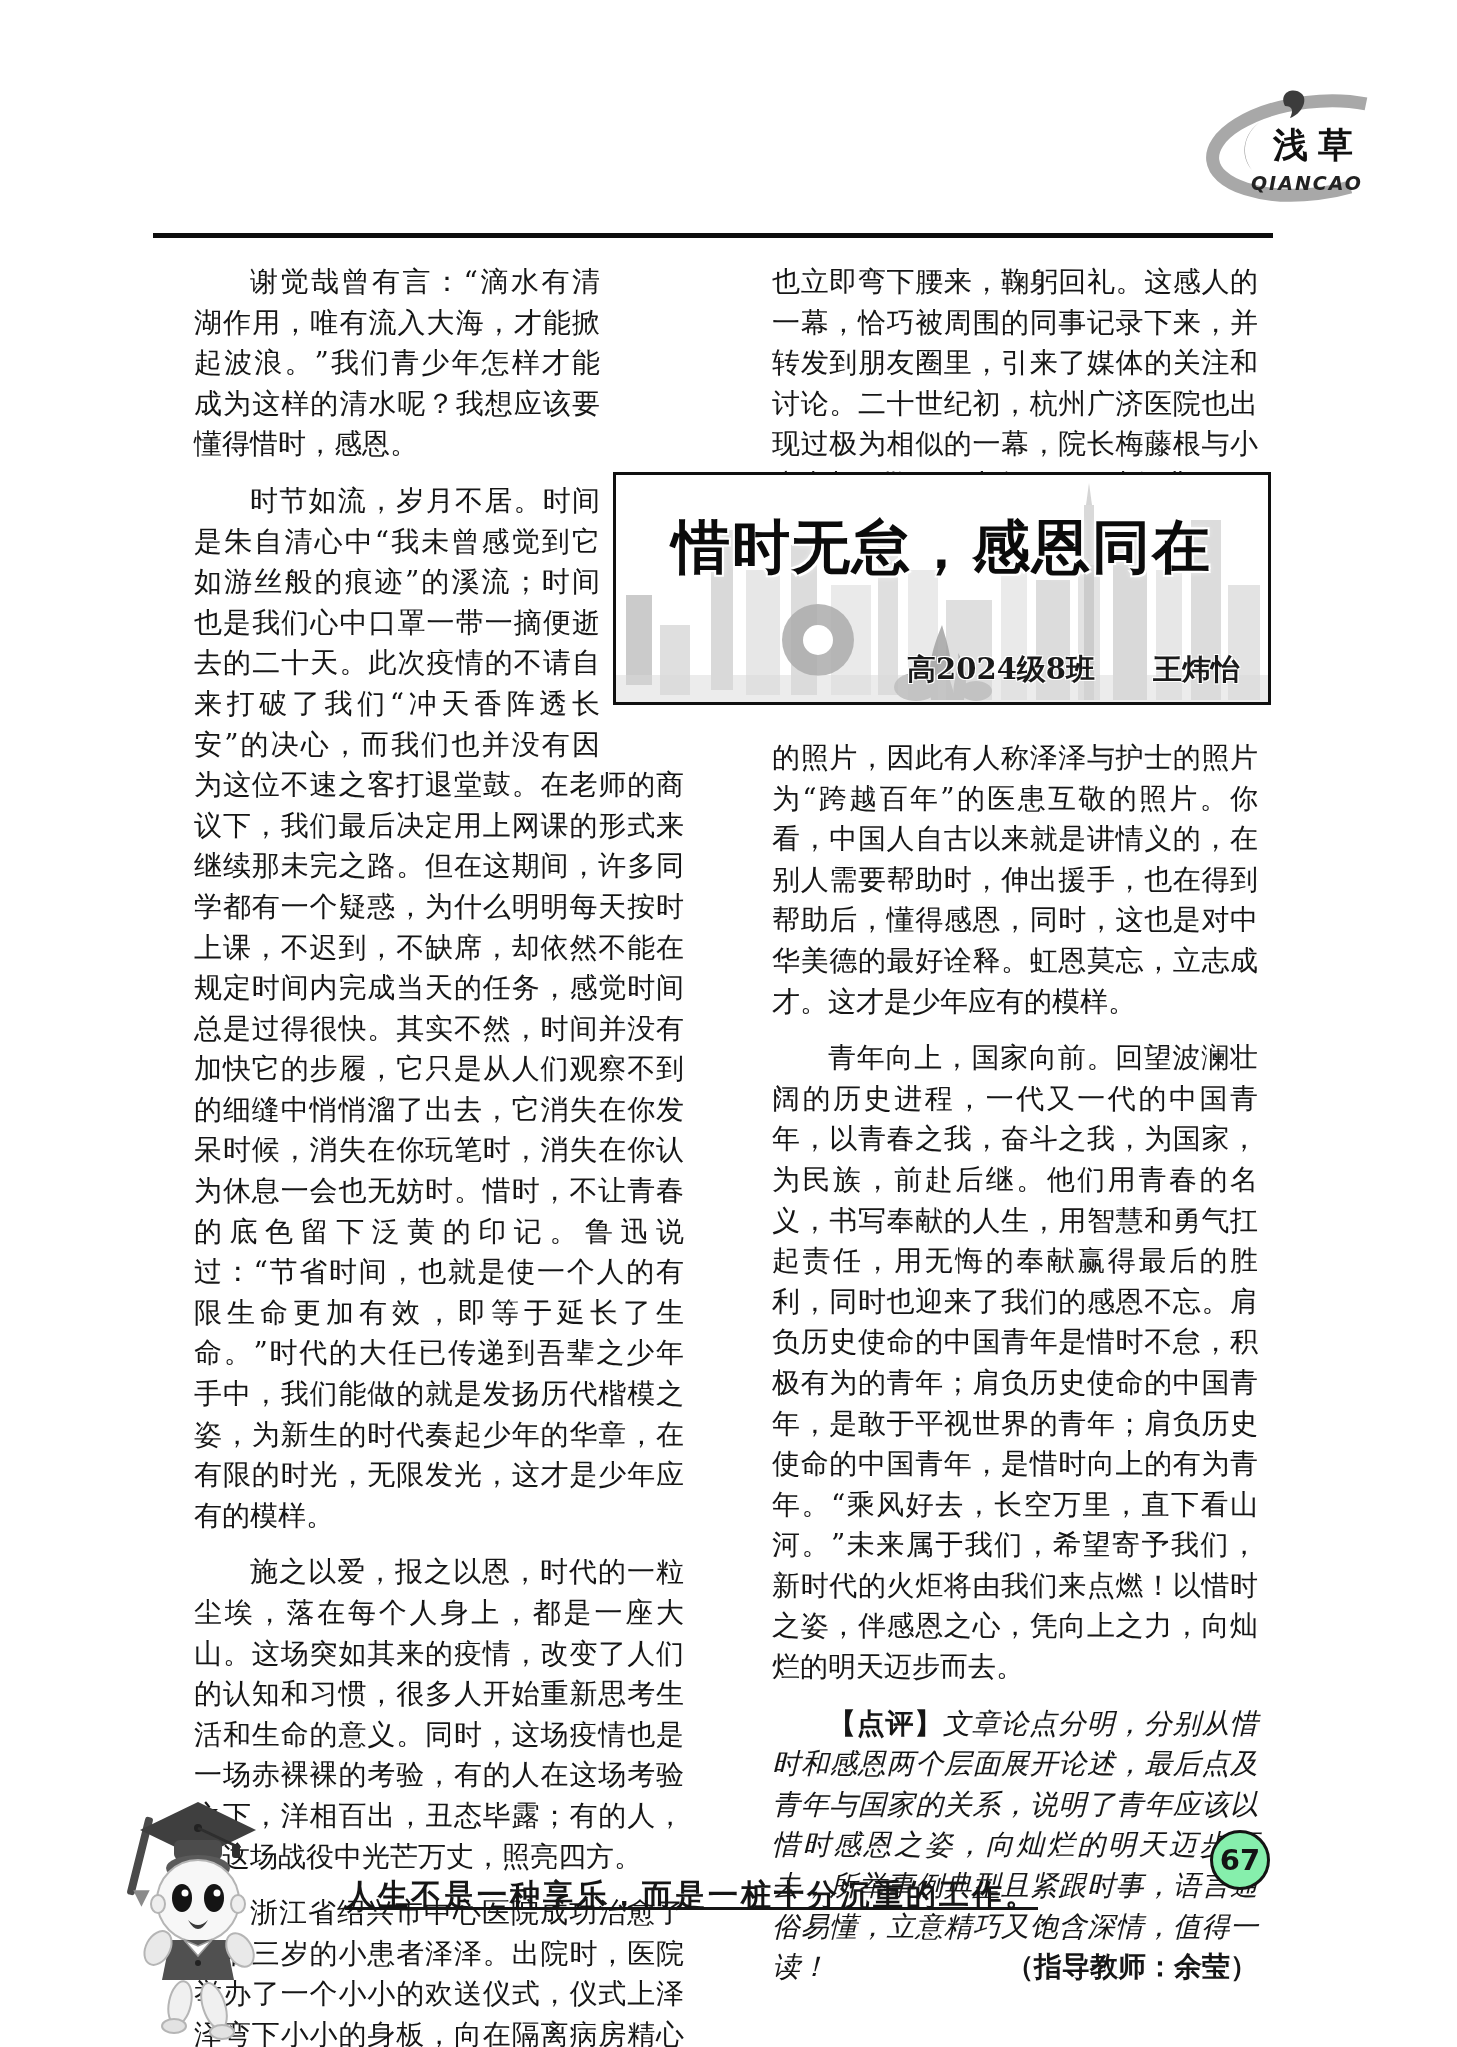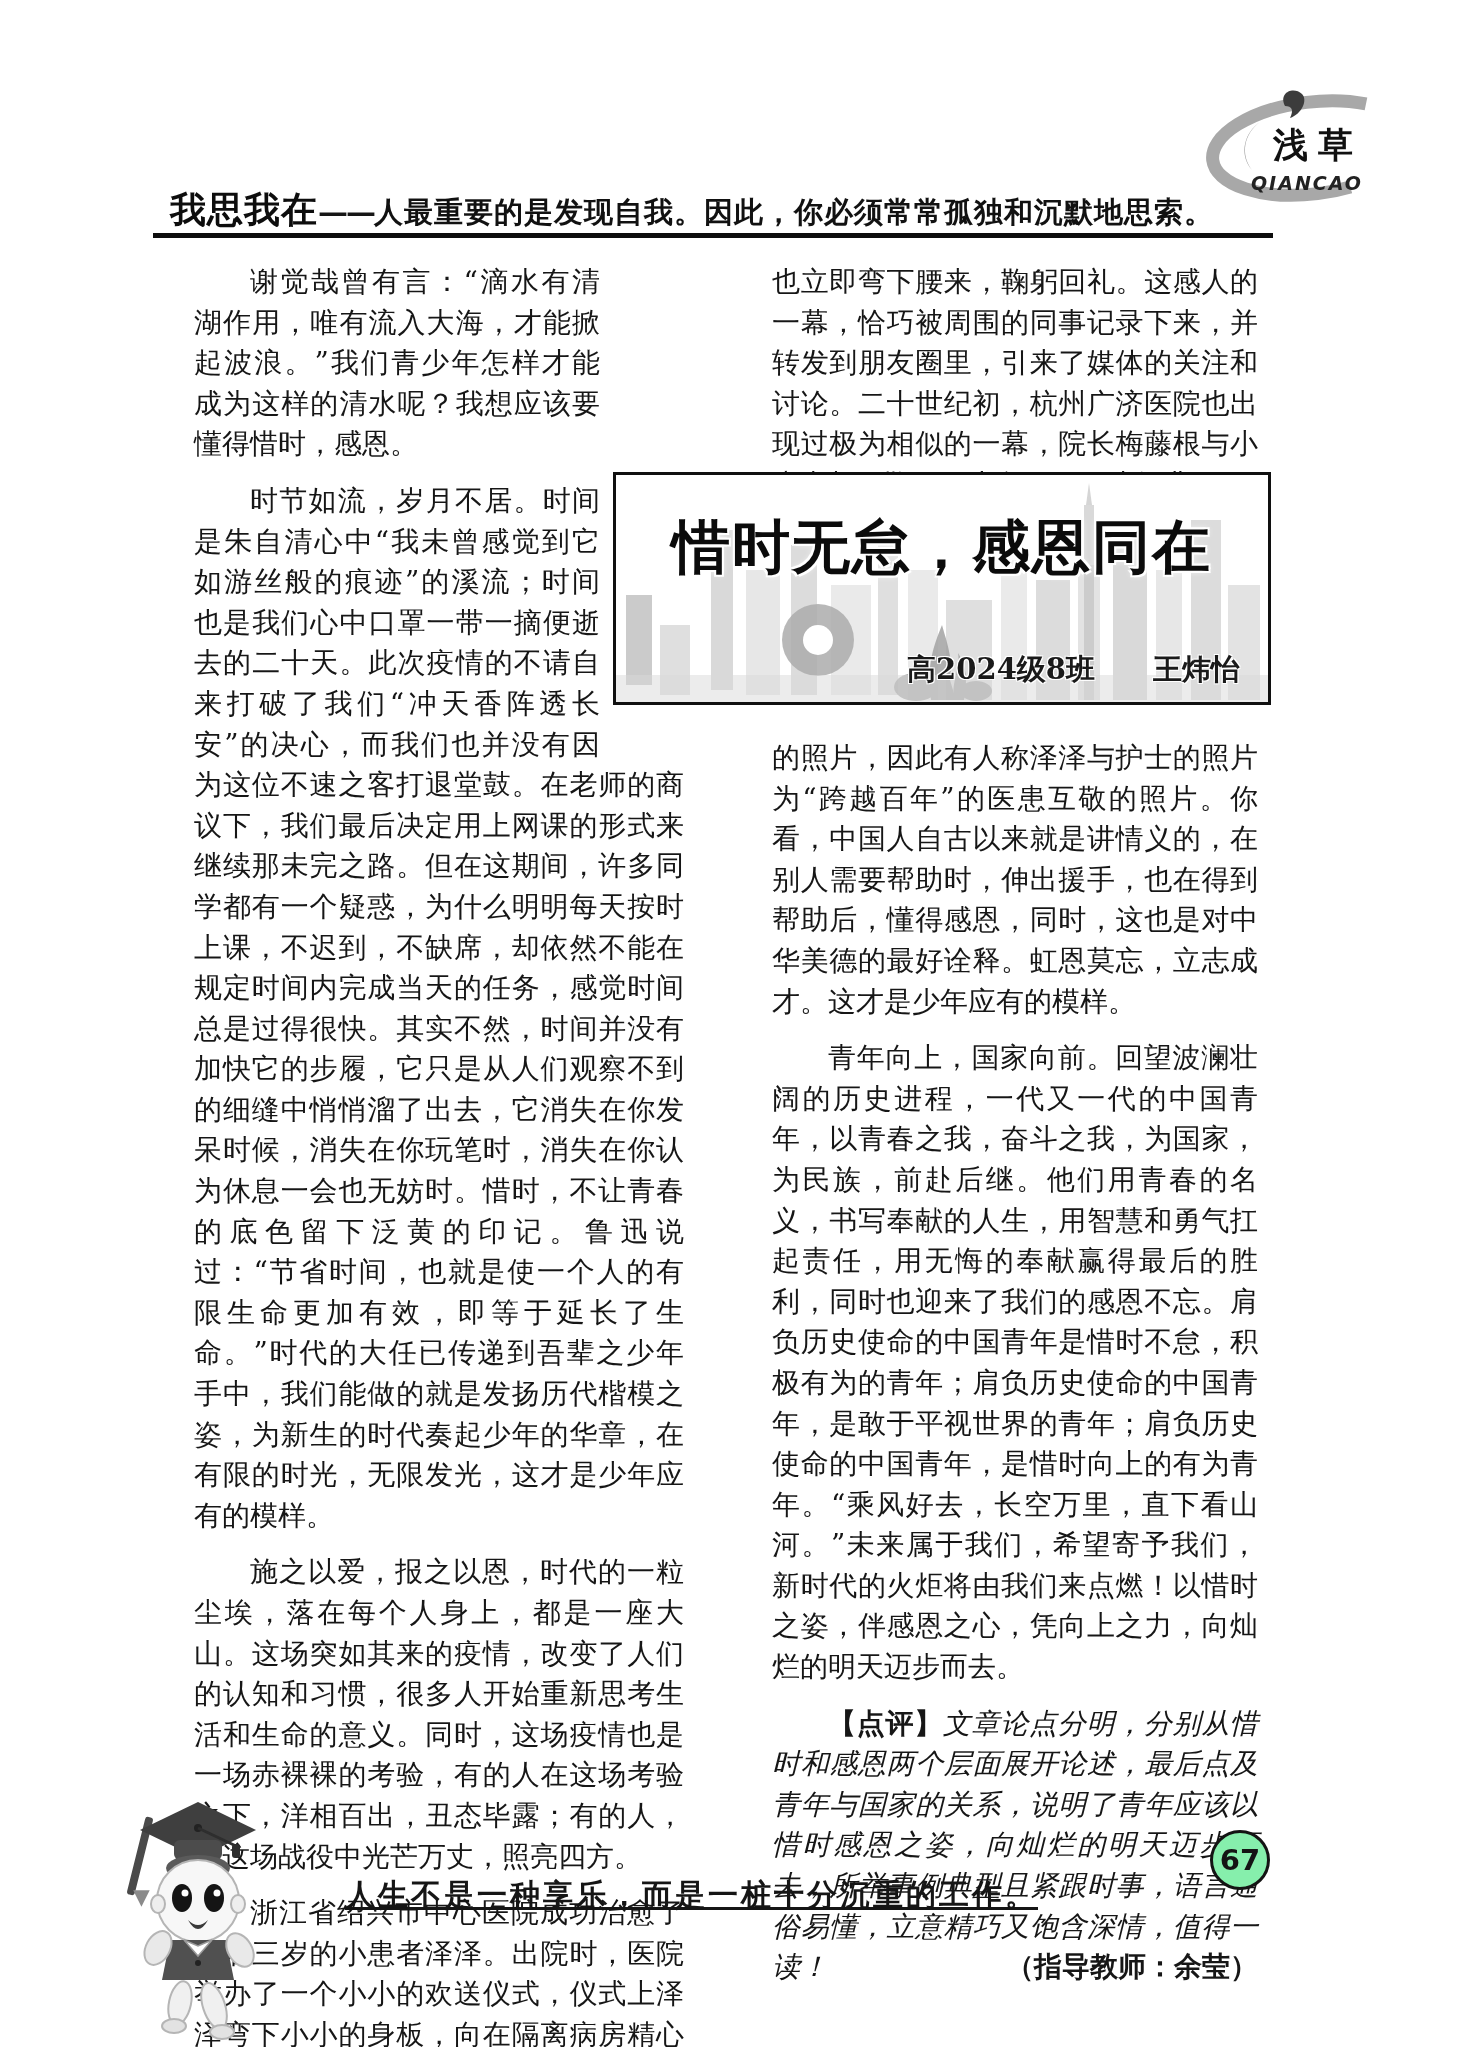--- a/index.html
+++ b/index.html
@@ -98,23 +98,20 @@
     display:flex;align-items:center;justify-content:center;
     background:#86efac;
   }
   .mascot{position:absolute;left:118px;top:1788px;width:160px;height:255px;}
 </style>
 </head>
 <body>
 
 <div class="page">
 
-  <div class="header">
-    <span class="sec-title">我思我在</span><span class="dash">——</span><span class="motto">人最重要的是发现自我。因此，你必须常常孤独和沉默地思索。</span>
-  </div>
   <div class="rule"></div>
 
   <div class="logo">
     <svg width="250" height="125" viewBox="0 0 250 125">
       <ellipse cx="122" cy="64" rx="100" ry="46" fill="none" stroke="#a8a8a8" stroke-width="13" transform="rotate(-7 122 64)" stroke-dasharray="330 130" stroke-dashoffset="-85"></ellipse>
       <path d="M70,38 C55,48 48,70 62,86 C50,70 54,50 70,38 Z" fill="#9a9a9a"></path>
       <path d="M95,22 C88,8 104,2 112,10 C118,16 112,30 100,34 C104,26 102,22 95,22 Z" fill="#3c3c3c"></path>
     </svg>
     <div class="cn">浅草</div>
     <div class="en">QIANCAO</div>

